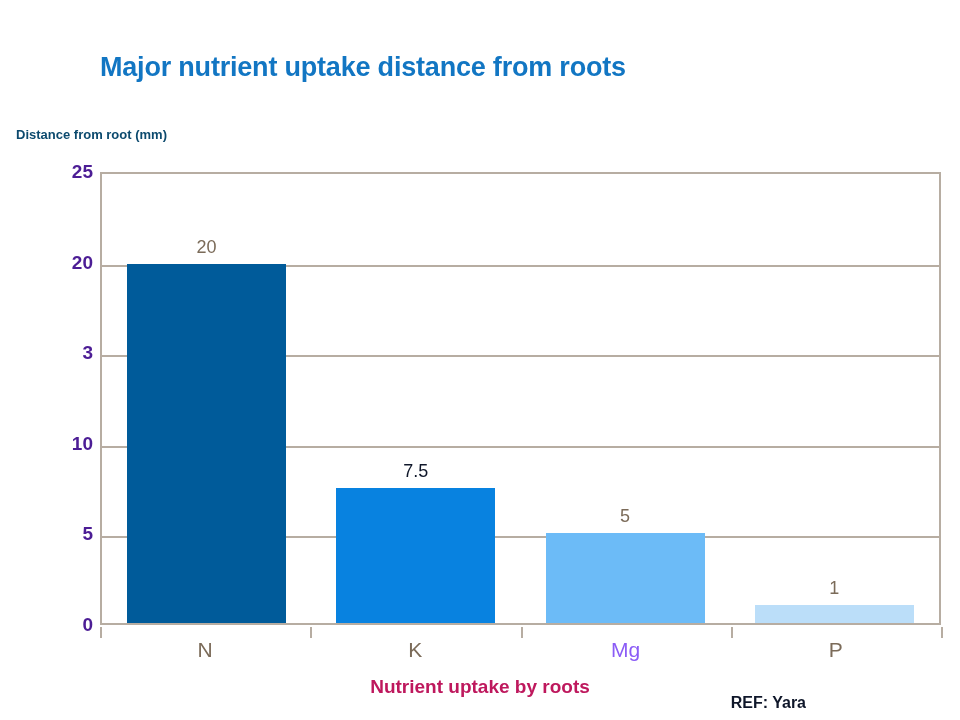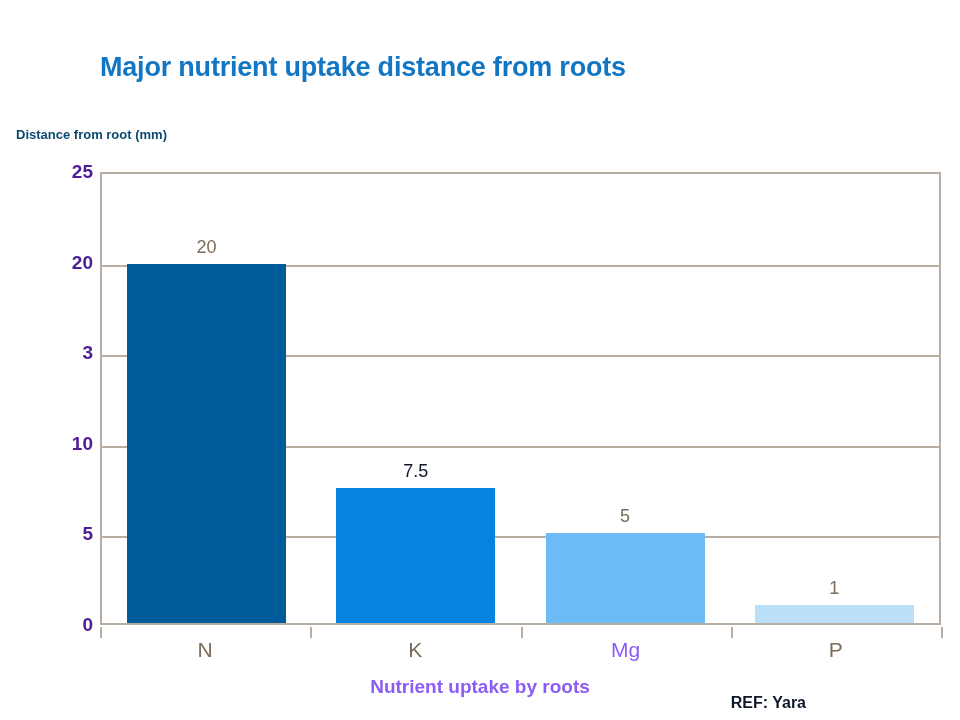--- a/index.html
+++ b/index.html
@@ -160,21 +160,21 @@
 
   
   .x-axis-title {
     position: absolute;
     left: 0;
     top: 676px;
     width: 960px;
     text-align: center;
     font-size: 19px;
     font-weight: bold;
-    color: #8b5cf6;
+    color: #be185d;
     white-space: nowrap;
   }
 
   
   .ref-note {
     position: absolute;
     right: 18px;
     top: 694px;
     font-size: 16px;
     font-weight: bold;

